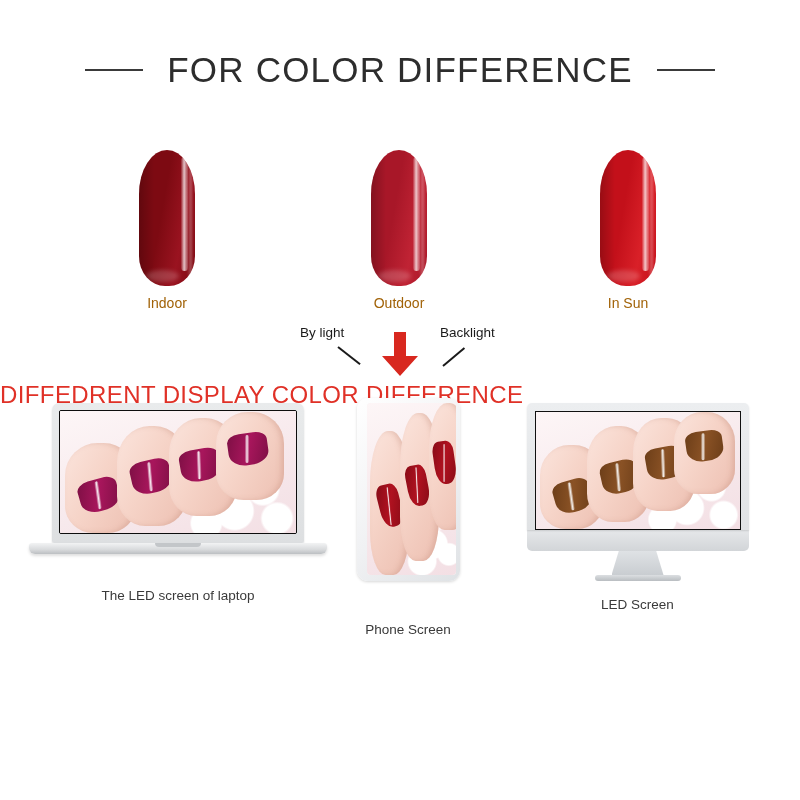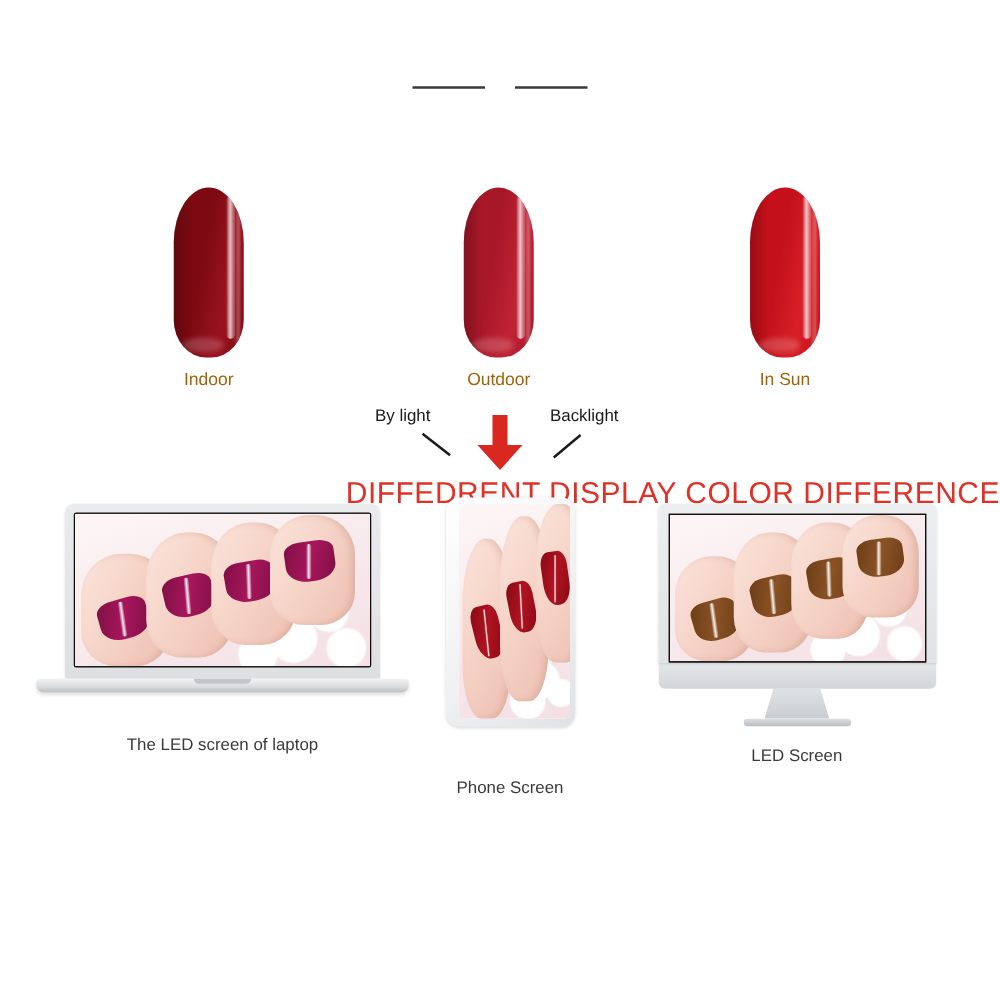--- a/index.html
+++ b/index.html
@@ -142,21 +142,21 @@
     display: flex;
     justify-content: center;
   }
 
   
   .red-caption {
     position: absolute;
     top: 381px;
     left: 0;
     width: 800px;
-    text-align: right;
+    text-align: left;
     font-size: 24px;
     letter-spacing: 0.4px;
     color: #e03127;
     white-space: nowrap;
   }
 
   
   .devices {
     position: absolute;
     top: 403px;
@@ -322,20 +322,21 @@
     background: linear-gradient(180deg, #dcdfe2, #b9bdc1);
     border-radius: 3px;
   }
   .monitor .caption-pos { margin-top: 16px; }
 </style>
 </head>
 <body>
 
 <div class="title-row">
   <div class="title-rule" style="background: rgb(58, 58, 58);"></div>
+  <div class="title-text">FOR COLOR DIFFERENCE</div>
   <div class="title-rule" style="background: rgb(58, 58, 58);"></div>
 </div>
 
 <div class="swatch-row">
 
   <div class="swatch-group g1">
     <div class="nail" id="nail-0" style="background: linear-gradient(100deg, rgb(125, 10, 18) 0%, rgb(125, 10, 18) 42%, rgb(154, 19, 32) 72%, rgb(125, 10, 18) 100%);">
       <div class="left-shade"></div>
       <div class="gloss-strip"></div>
       <div class="gloss-edge"></div>

